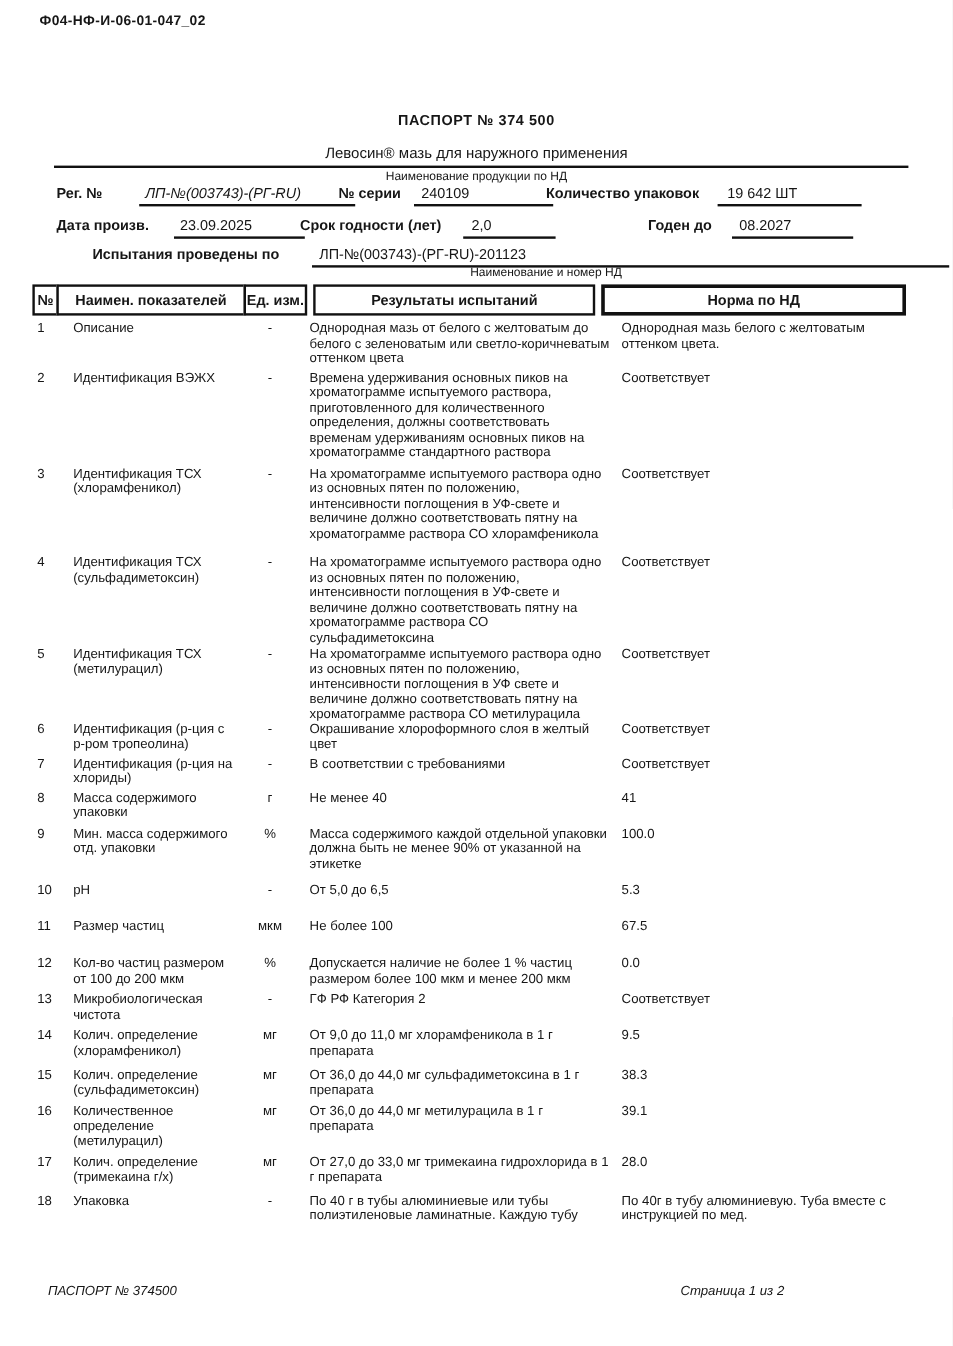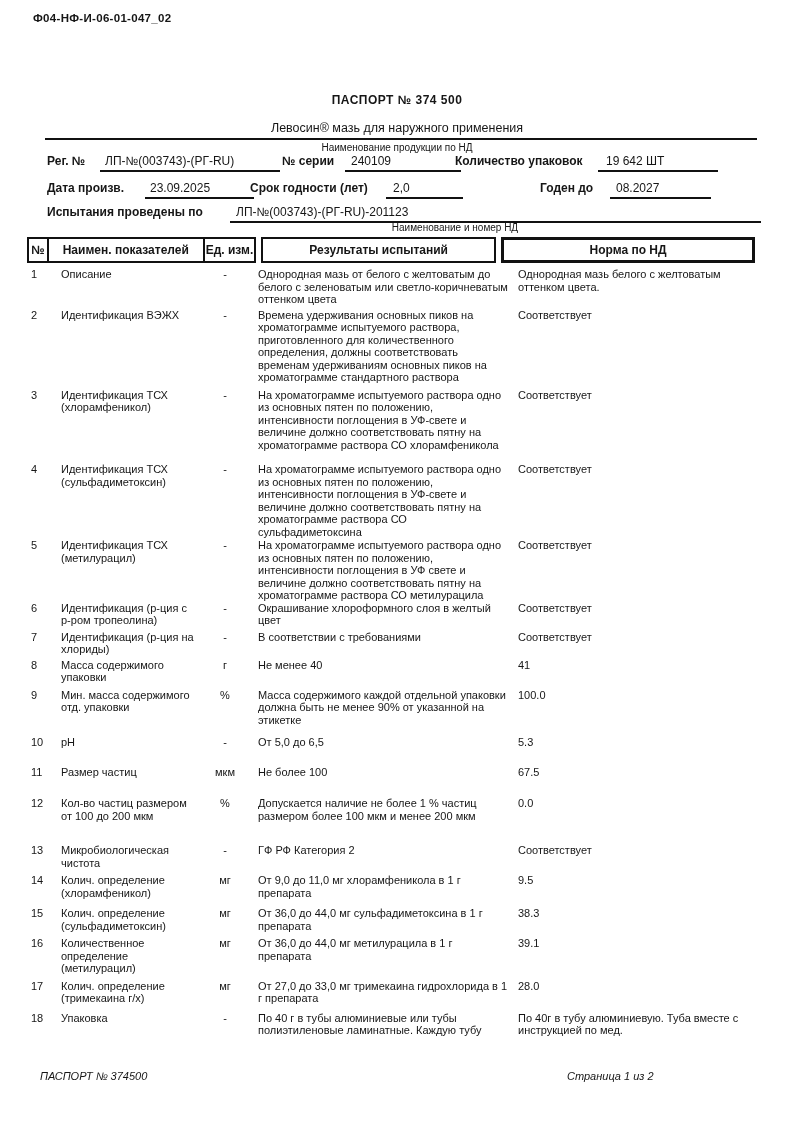--- a/index.html
+++ b/index.html
@@ -17,21 +17,21 @@
   .doc-title{left:0;top:93px;width:100%;text-align:center;font-size:12px;font-weight:bold;letter-spacing:.5px;}
   .product-name{left:0;top:121px;width:100%;text-align:center;font-size:12.5px;}
   .rule1{left:45px;top:138px;width:712px;height:2px;background:#111;}
   .caption1{left:0;top:142px;width:100%;text-align:center;font-size:10px;}
   .caption2{left:235px;top:222px;width:440px;text-align:center;font-size:10px;}
 
   .flabel{position:absolute;font-size:12px;font-weight:bold;white-space:nowrap;}
   .fvalue{position:absolute;font-size:12px;white-space:nowrap;border-bottom:2px solid #111;padding-bottom:2px;}
 
   
-  .r1{top:154px;} .r2{top:181px;} .r3{top:205px;}
+  .r1{top:154px;} .r2{top:181px;} .r3{top:205px;margin-left:30px;}
 
   
   .table{position:absolute;left:27px;top:237px;width:728px;}
   .thead{display:flex;align-items:stretch;height:26px;}
   .hbox{box-sizing:border-box;border:2px solid #111;display:flex;align-items:center;justify-content:center;
         font-size:12px;font-weight:bold;white-space:nowrap;background:#fff;}
   .h-num{width:22px;}
   .h-name{width:160px;margin-left:-2px;}
   .h-unit{width:54px;margin-left:-2px;}
   .h-norm{width:257px;margin-left:5px;border-width:3px;}
@@ -51,21 +51,21 @@
   .trow:nth-child(3){margin-top:5px;}
   .trow:nth-child(4){margin-top:12px;}
   .trow:nth-child(5){margin-top:1px;}
   .trow:nth-child(6){margin-top:0px;}
   .trow:nth-child(7){margin-top:4px;}
   .trow:nth-child(8){margin-top:3px;}
   .trow:nth-child(9){margin-top:5px;}
   .trow:nth-child(10){margin-top:10px;}
   .trow:nth-child(11){margin-top:17px;}
   .trow:nth-child(12){margin-top:19px;}
-  .trow:nth-child(13){margin-top:22px;}
+  .trow:nth-child(13){margin-top:5px;}
   .trow:nth-child(14){margin-top:5px;}
   .trow:nth-child(15){margin-top:8px;}
   .trow:nth-child(16){margin-top:5px;}
   .trow:nth-child(17){margin-top:5px;}
   .trow:nth-child(18){margin-top:7px;}
 
   .footer-left{left:40px;top:1070px;font-size:11px;font-style:italic;}
   .footer-right{left:567px;top:1070px;font-size:11px;font-style:italic;}
 </style>
 </head>
@@ -74,21 +74,21 @@
 <div class="page">
 
   <div class="abs form-code">Ф04-НФ-И-06-01-047_02</div>
 
   <div class="abs doc-title">ПАСПОРТ № 374 500</div>
   <div class="abs product-name">Левосин® мазь для наружного применения</div>
   <div class="abs rule1"></div>
   <div class="abs caption1">Наименование продукции по НД</div>
 
   <div class="flabel r1" style="left:47px;">Рег. №</div>
-  <div class="fvalue r1" style="left:100px;width:175px;padding-left:5px;">ЛП-№(003743)-(РГ-RU)</div>
+  <div class="fvalue r1" style="left:116px;width:175px;padding-left:5px;font-style:italic;">ЛП-№(003743)-(РГ-RU)</div>
   <div class="flabel r1" style="left:282px;">№ серии</div>
   <div class="fvalue r1" style="left:345px;width:110px;padding-left:6px;">240109</div>
   <div class="flabel r1" style="left:455px;">Количество упаковок</div>
   <div class="fvalue r1" style="left:598px;width:112px;padding-left:8px;">19 642 ШТ</div>
 
   <div class="flabel r2" style="left:47px;">Дата произв.</div>
   <div class="fvalue r2" style="left:145px;width:104px;padding-left:5px;">23.09.2025</div>
   <div class="flabel r2" style="left:250px;">Срок годности (лет)</div>
   <div class="fvalue r2" style="left:386px;width:70px;padding-left:7px;">2,0</div>
   <div class="flabel r2" style="left:540px;">Годен до</div>

